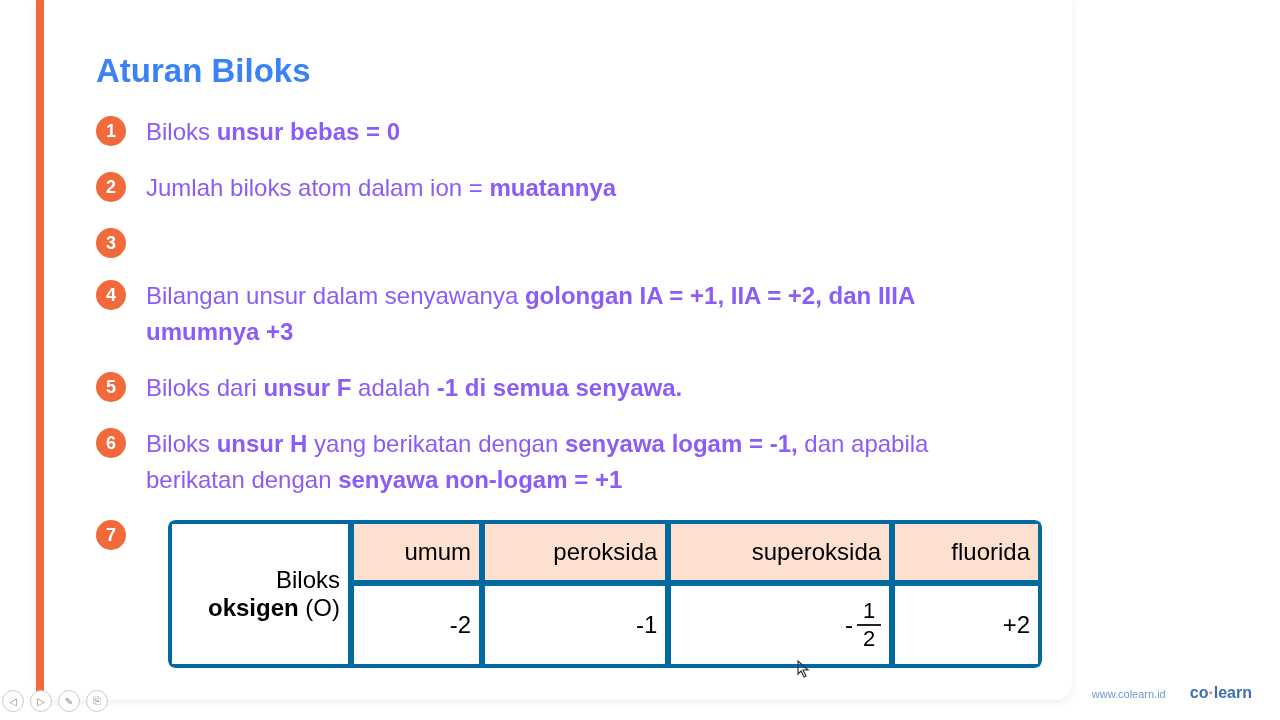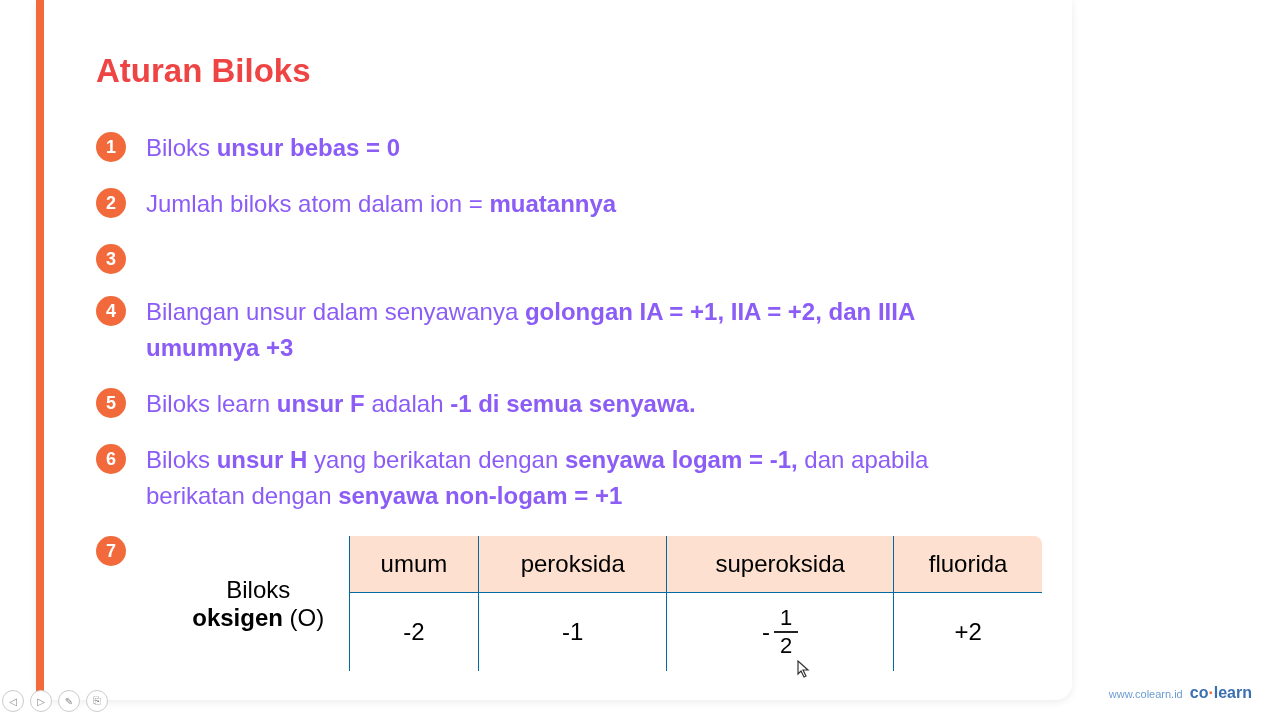--- a/index.html
+++ b/index.html
@@ -27,24 +27,24 @@
   top: 0;
   width: 8px;
   height: 700px;
   background: #f26a3b;
   border-radius: 0 0 0 16px;
 }
 .content {
   padding: 52px 60px 20px 60px;
 }
 .title {
-  color: #ef4444;
+  color: #3b82f6;
   font-size: 33px;
   font-weight: 700;
-  margin-bottom: 40px;
+  margin-bottom: 24px;
 }
 .rule-list { list-style: none; }
 .rule-item {
   display: flex;
   align-items: flex-start;
   margin-bottom: 20px;
 }
 .bullet {
   flex-shrink: 0;
   width: 30px;
@@ -72,22 +72,22 @@
   margin-left: 50px;
 }
 table {
   border-collapse: collapse;
   width: 878px;
   border: 2px solid #f26a3b;
   border-radius: 10px;
   overflow: hidden;
 }
 th, td {
-  border: 1px solid #0369a1;
-  text-align: center;
+  border: 6px solid #0369a1;
+  text-align: right;
   font-size: 24px;
   padding: 14px 8px;
 }
 th.rowhead {
   background: #fff;
   font-weight: 400;
   width: 182px;
   font-size: 24px;
 }
 th.rowhead b { font-weight: 700; }
@@ -116,21 +116,21 @@
   color: #222;
   pointer-events: none;
 }
 
 .footer {
   position: absolute;
   right: 28px;
   bottom: 18px;
   display: flex;
   align-items: baseline;
-  gap: 7px;
+  gap: 24px;
 }
 .url { font-size: 11px; color: #6b9bd1; }
 .brand { font-size: 16px; font-weight: 700; color: #3a6fb0; }
 .brand .dot { color: #f26a3b; }
 
 .toolbar {
   position: absolute;
   left: 2px;
   bottom: 8px;
   display: flex;
@@ -175,21 +175,21 @@
       </li>
       <li class="rule-item">
         <span class="bullet">4</span>
         <span class="rule-text">
           <span>Bilangan unsur dalam senyawanya </span><b>golongan IA = +1, IIA = +2, dan IIIA umumnya +3</b>
         </span>
       </li>
       <li class="rule-item">
         <span class="bullet">5</span>
         <span class="rule-text">
-          <span>Biloks learn </span><b>unsur F</b><span> adalah </span><b>-1 di semua senyawa.</b>
+          <span>Biloks dari </span><b>unsur F</b><span> adalah </span><b>-1 di semua senyawa.</b>
         </span>
       </li>
       <li class="rule-item">
         <span class="bullet">6</span>
         <span class="rule-text">
           <span>Biloks </span><b>unsur H</b><span> yang berikatan dengan </span><b>senyawa logam = -1,</b><span> dan apabila berikatan dengan </span><b>senyawa non-logam = +1</b>
         </span>
       </li>
       <li class="rule-item rule-item-7">
         <span class="bullet">7</span>

